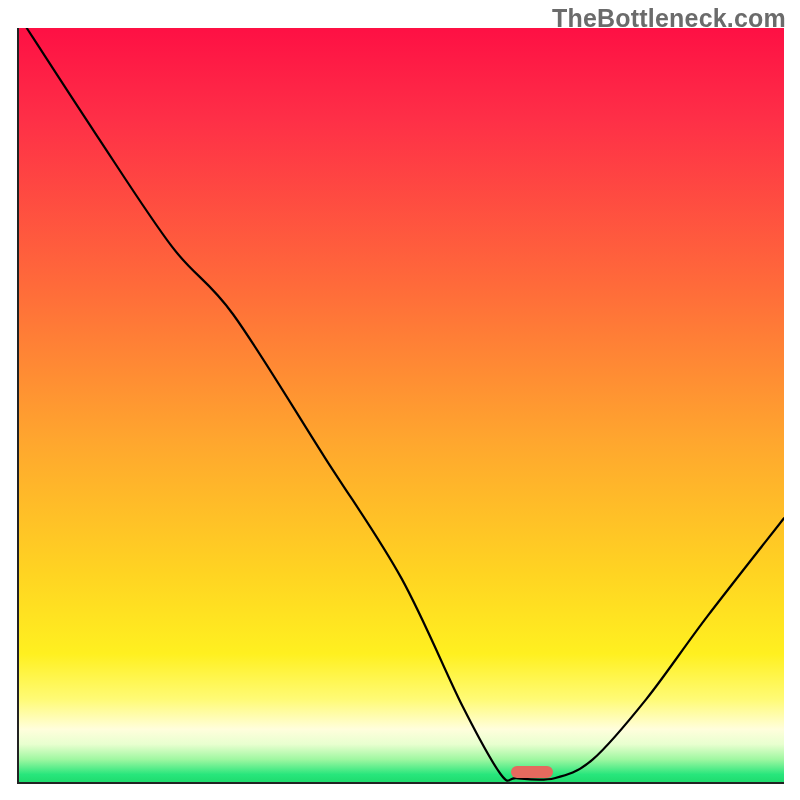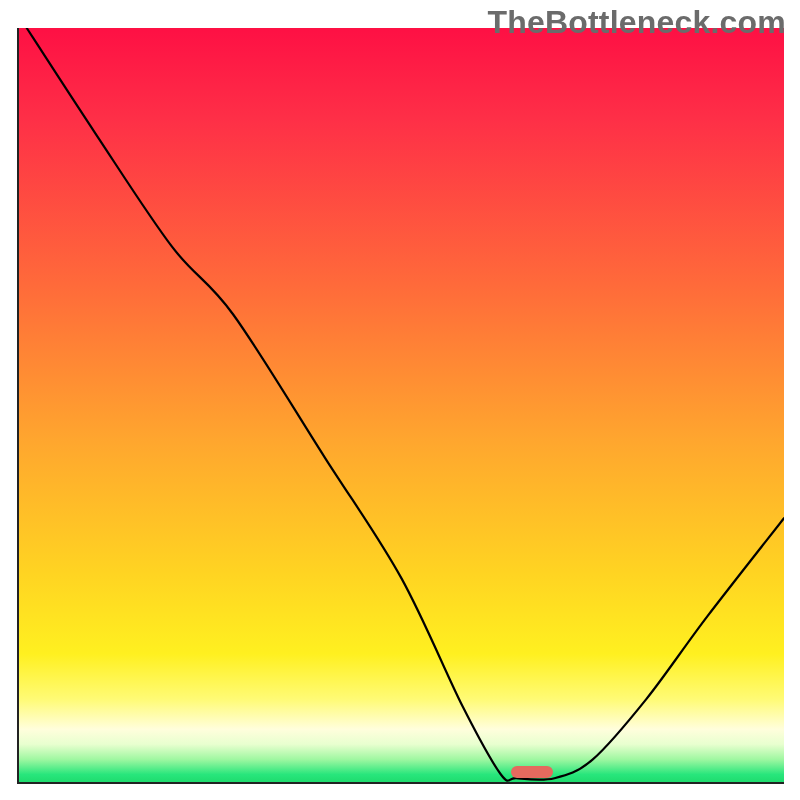--- a/index.html
+++ b/index.html
@@ -13,21 +13,21 @@
   }
   .chart-wrap {
     position: relative;
     width: 800px;
     height: 800px;
   }
   .watermark {
     position: absolute;
     top: 4px;
     right: 14px;
-    font-size: 32px;
+    font-size: 25px;
     font-weight: bold;
     letter-spacing: 0.2px;
     color: #6b6b6b;
     z-index: 40;
   }
   .plot-outer {
     position: absolute;
     left: 17px;
     top: 28px;
     width: 767px;

